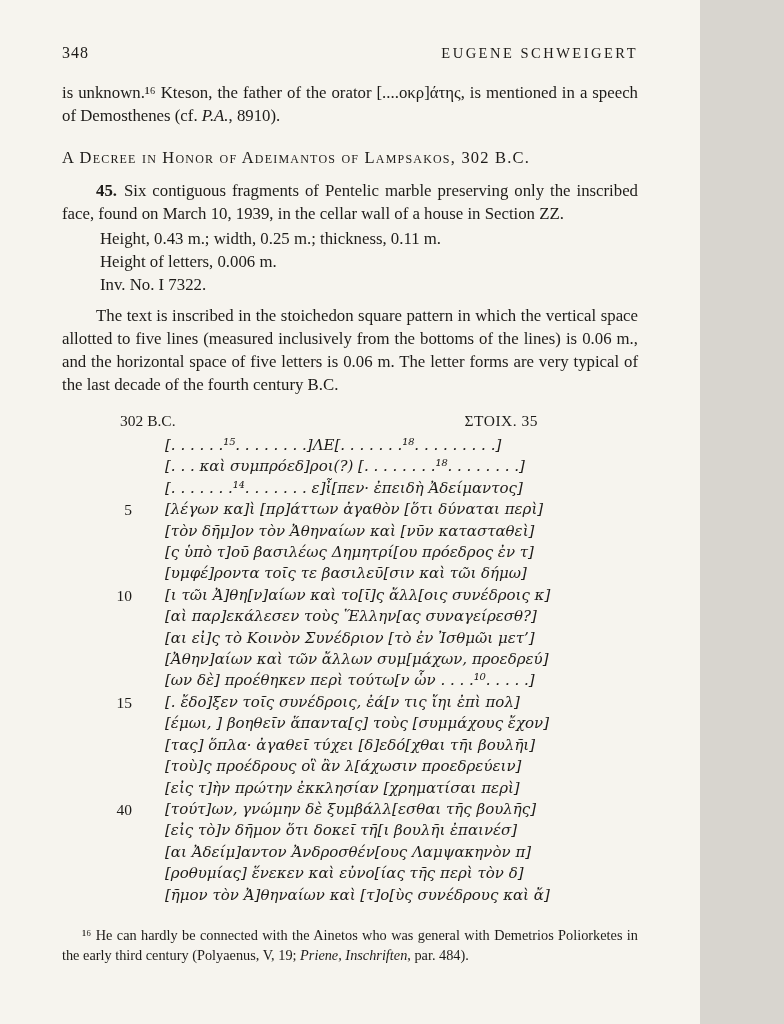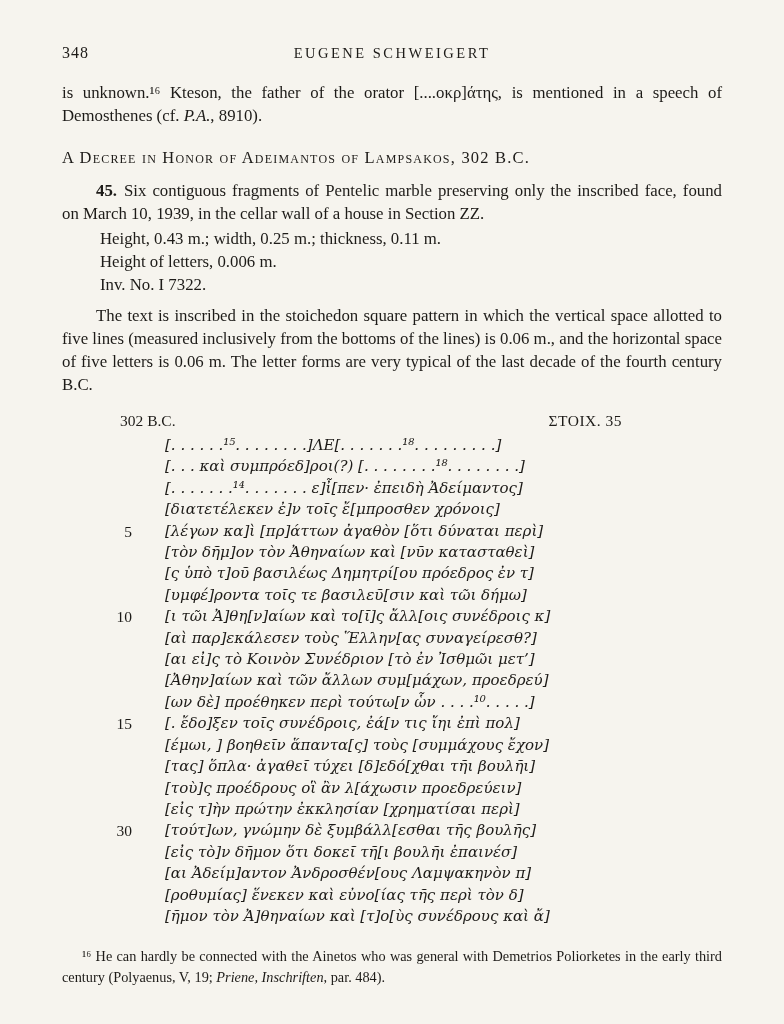--- a/index.html
+++ b/index.html
@@ -1,25 +1,25 @@
 <!DOCTYPE html>
 <html><head>
 <meta charset="utf-8">
 <style>
   html,body{margin:0;padding:0;background:#d8d5cf;}
   .page{
-    width:784px;height:1024px;box-sizing:border-box;
+    width:700px;height:1024px;box-sizing:border-box;
     background:#f6f4ee;color:#1d1b18;
     font-family:"Liberation Serif", serif;
     padding:44px 62px 0 62px;
     overflow:hidden;position:relative;
   }
   .page-header{position:relative;height:24px;font-size:16px;}
   .page-number{position:absolute;left:0;top:0;letter-spacing:1px;}
-  .running-head{position:absolute;left:0;right:0;top:1px;text-align:center;font-size:14.5px;letter-spacing:2.5px;}
+  .running-head{position:absolute;left:0;right:0;top:1px;text-align:right;font-size:14.5px;letter-spacing:2.5px;}
   .body-text{font-size:16.8px;line-height:23px;text-align:justify;margin:0;}
   .intro{margin-top:13px;}
   .it{font-style:italic;}
   .section-heading{
     margin:21px 0 11px 0;text-align:left;font-weight:normal;
     font-size:16.5px;font-variant:small-caps;letter-spacing:1.2px;
   }
   .indent{text-indent:34px;}
   .entry-number{margin-right:7px;}
   .measurements{margin:2px 0 8px 38px;}
@@ -83,21 +83,20 @@
         <span class="greek">[. . . καὶ συμπρόεδ]ροι(?)  [. . . . . . . .¹⁸. . . . . . . .]</span>
       </div>
 
       <div class="greek-line">
         <span class="line-no"></span>
         <span class="greek">[. . . . . . .¹⁴. . . . . . . ε]ἶ[πεν· ἐπειδὴ Ἀδείμαντος]</span>
       </div>
 
       <div class="greek-line">
         <span class="line-no"></span>
-        <span class="greek">[διατετέλεκεν ἐ]ν τοῖς ἔ[μπροσθεν χρόνοις]</span>
       </div>
 
       <div class="greek-line">
         <span class="line-no">5</span>
         <span class="greek">[λέγων κα]ὶ [πρ]άττων ἀγαθὸν [ὅτι δύναται περὶ]</span>
       </div>
 
       <div class="greek-line">
         <span class="line-no"></span>
         <span class="greek">[τὸν δῆμ]ον τὸν Ἀθηναίων καὶ [νῦν κατασταθεὶ]</span>
@@ -158,21 +157,21 @@
         <span class="line-no"></span>
         <span class="greek">[τοὺ]ς προέδρους οἳ ἂν λ[άχωσιν προεδρεύειν]</span>
       </div>
 
       <div class="greek-line">
         <span class="line-no"></span>
         <span class="greek">[εἰς τ]ὴν πρώτην ἐκκλησίαν [χρηματίσαι περὶ]</span>
       </div>
 
       <div class="greek-line">
-        <span class="line-no">30</span>
+        <span class="line-no">40</span>
         <span class="greek">[τούτ]ων, γνώμην δὲ ξυμβάλλ[εσθαι τῆς βουλῆς]</span>
       </div>
 
       <div class="greek-line">
         <span class="line-no"></span>
         <span class="greek">[εἰς τὸ]ν δῆμον ὅτι δοκεῖ τῆ[ι βουλῆι ἐπαινέσ]</span>
       </div>
 
       <div class="greek-line">
         <span class="line-no"></span>

